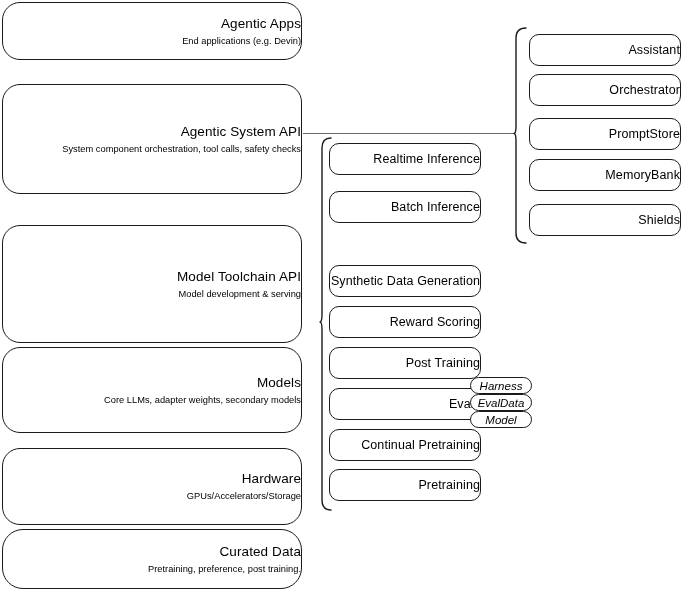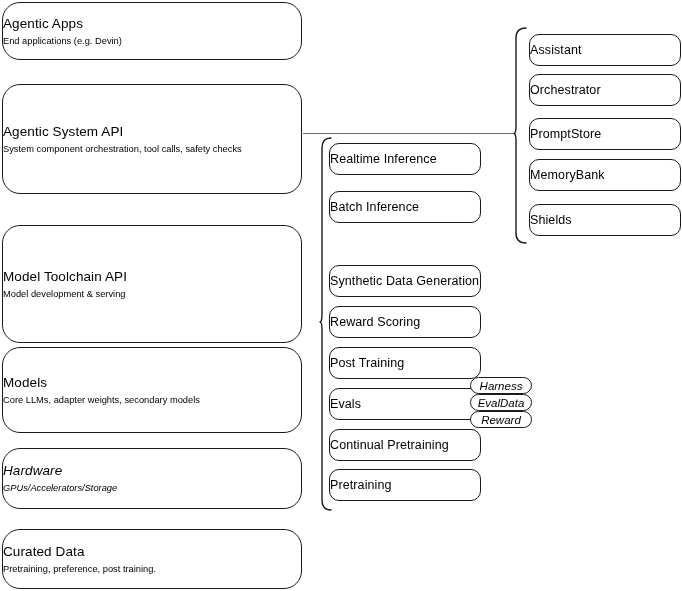--- a/index.html
+++ b/index.html
@@ -18,21 +18,21 @@
   }
 
   
   .box {
     position: absolute;
     border: 1.4px solid #1a1a1a;
     border-radius: 14px;
     background: #ffffff;
     display: flex;
     flex-direction: column;
-    align-items: flex-start;
+    align-items: flex-end;
     justify-content: center;
     text-align: center;
     color: #000000;
   }
   .box .title {
     font-size: 13.5px;
     line-height: 17px;
     letter-spacing: 0.1px;
     white-space: nowrap;
   }
@@ -136,26 +136,26 @@
   <div class="box layer big" style="top:225px; height:118px;">
     <div class="title">Model Toolchain API</div>
     <div class="subtitle">Model development &amp; serving</div>
   </div>
 
   <div class="box layer big" style="top:347px; height:86px;">
     <div class="title">Models</div>
     <div class="subtitle">Core LLMs, adapter weights, secondary models</div>
   </div>
 
-  <div class="box layer big" style="top:448px; height:61px;font-style:italic;">
+  <div class="box layer big" style="top:448px; height:77px;">
     <div class="title">Hardware</div>
     <div class="subtitle">GPUs/Accelerators/Storage</div>
   </div>
 
-  <div class="box layer big" style="top:529px; height:60px;">
+  <div class="box layer big" style="top:529px; height:60px;border-radius:21px;">
     <div class="title">Curated Data</div>
     <div class="subtitle">Pretraining, preference, post training.</div>
   </div>
 
   <div class="box item mid-item" style="top:143px;">
     <div class="title">Realtime Inference</div>
   </div>
   <div class="box item mid-item" style="top:183px;margin-top:8px;">
     <div class="title">Batch Inference</div>
   </div>
@@ -178,21 +178,21 @@
     <div class="title">Pretraining</div>
   </div>
 
   <div class="pill" style="left:470px; top:377px;">
     <span>Harness</span>
   </div>
   <div class="pill" style="left:470px; top:394px;">
     <span>EvalData</span>
   </div>
   <div class="pill" style="left:470px; top:411px;">
-    <span>Reward</span>
+    <span>Model</span>
   </div>
 
   <div class="box item right-item" style="top:74px;">
     <div class="title">Orchestrator</div>
   </div>
   <div class="box item right-item" style="top:34px;">
     <div class="title">Assistant</div>
   </div>
   <div class="box item right-item" style="top:118px;">
     <div class="title">PromptStore</div>

